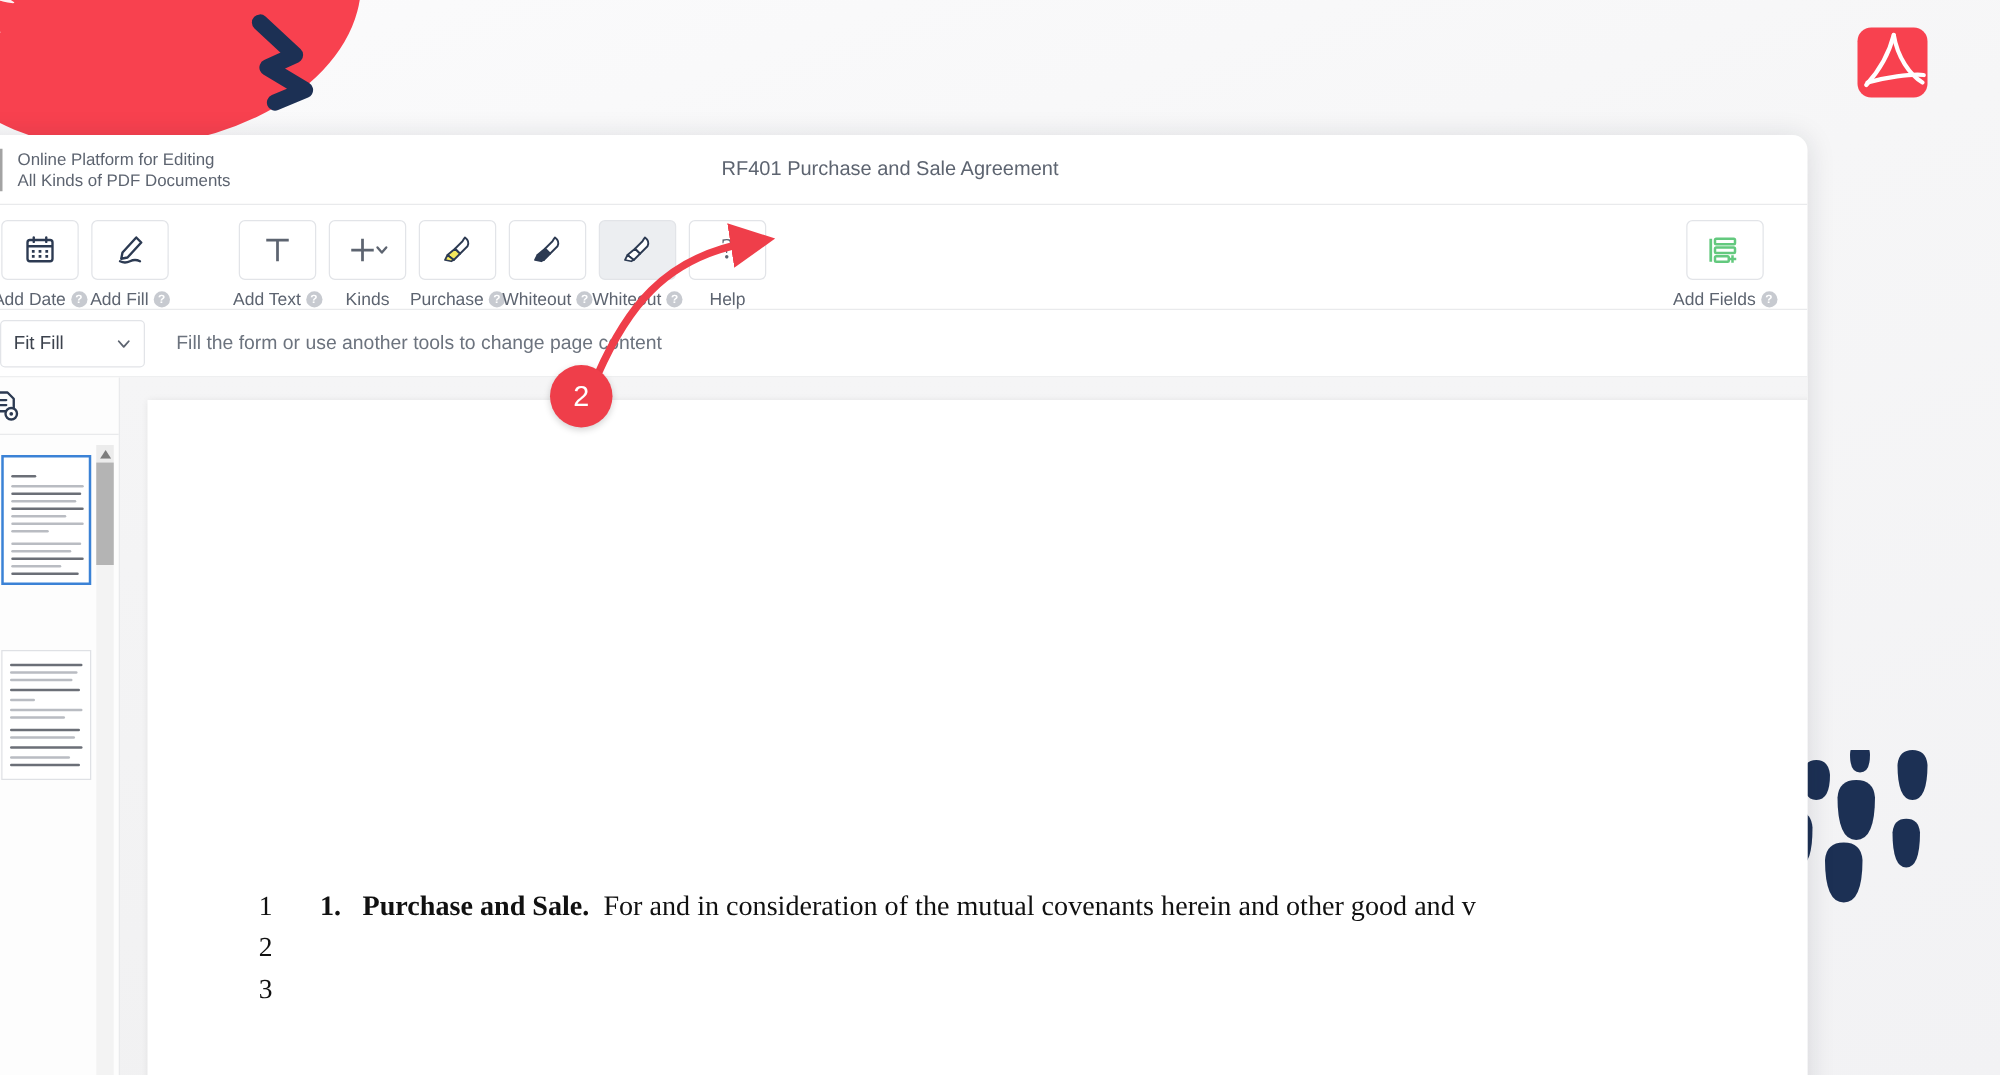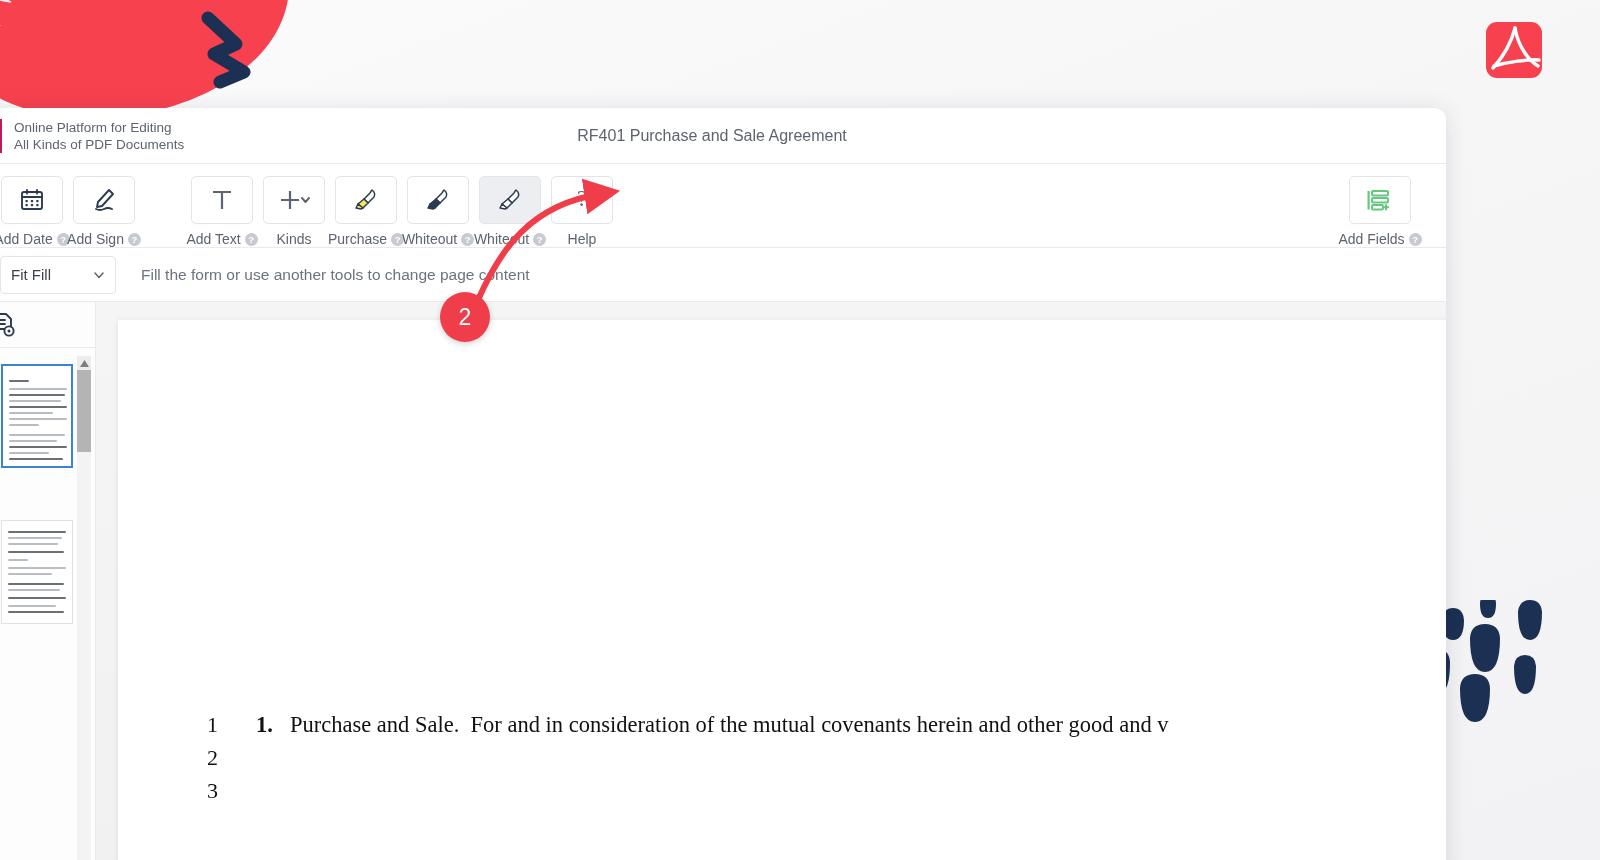--- a/index.html
+++ b/index.html
@@ -46,21 +46,21 @@
 
   
   .titlebar {
     position: relative; height: 56px;
     border-bottom: 1px solid #e9eaec;
     display: flex; align-items: center;
   }
   .brand-tag {
     position: absolute; left: 22px; top: 11px;
     padding-left: 12px;
-    border-left: 2px solid #be185d;
+    border-left: 2px solid #a3a3a3;
     color: #5d6470; font-size: 13.5px; line-height: 17px;
     white-space: pre-line;
   }
   .doc-title {
     position: absolute; left: 0; right: 0; text-align: center;
     color: #5d6470; font-size: 16px;
   }
 
   
   .toolbar {
@@ -157,21 +157,21 @@
   .doc-lines { position: absolute; left: 62px; top: 392px; right: 0; }
   .doc-row { display: flex; align-items: baseline; height: 33px; }
   .lnum {
     width: 38px; text-align: right; flex: 0 0 38px;
     font-family: "Liberation Serif", serif; font-size: 22px; color: #111;
   }
   .lbody {
     margin-left: 38px; font-family: "Liberation Serif", serif;
     font-size: 22.5px; color: #111; white-space: nowrap;
   }
-  .lbody b { font-weight: normal; }
+  .lbody b { font-weight: bold; }
   .numlbl { display:inline-block; width: 34px; font-weight: bold; }
   .ul-fill { display: inline-block; border-bottom: 1.6px solid #111; width: 640px; vertical-align: middle; margin-right: 6px;}
 
   
   .annot { position: absolute; left: 0; top: 0; width: 1600px; height: 860px; pointer-events: none; }
   .badge {
     position: absolute; left: 440px; top: 292px;
     width: 50px; height: 50px; border-radius: 50%;
     background: #ef3e4a; color: #fff;
     display: flex; align-items: center; justify-content: center;
@@ -249,21 +249,21 @@
         </div>
 
         <div class="tool">
           <div class="tool-box">
             <svg width="26" height="26" viewBox="0 0 26 26">
               <path d="M18 3 L22 7 L11 19 L6 20 L7 15 Z" fill="none" stroke="#2c3a52" stroke-width="1.9" stroke-linejoin="round"></path>
               <path d="M5 22 q4 2 8 0 q4 -2 8 0" fill="none" stroke="#2c3a52" stroke-width="1.9" stroke-linecap="round"></path>
             </svg>
           </div>
           <div class="tool-label">
-            <span>Add Sign</span>
+            <span>Add Fill</span>
             <span class="qmark">?</span>
           </div>
         </div>
       </div>
 
       <div class="tool-group mid">
         <div class="tool">
           <div class="tool-box">
             <svg width="30" height="30" viewBox="0 0 30 30">
               <line x1="6" y1="7" x2="24" y2="7" stroke="#5d6470" stroke-width="2.2"></line>

